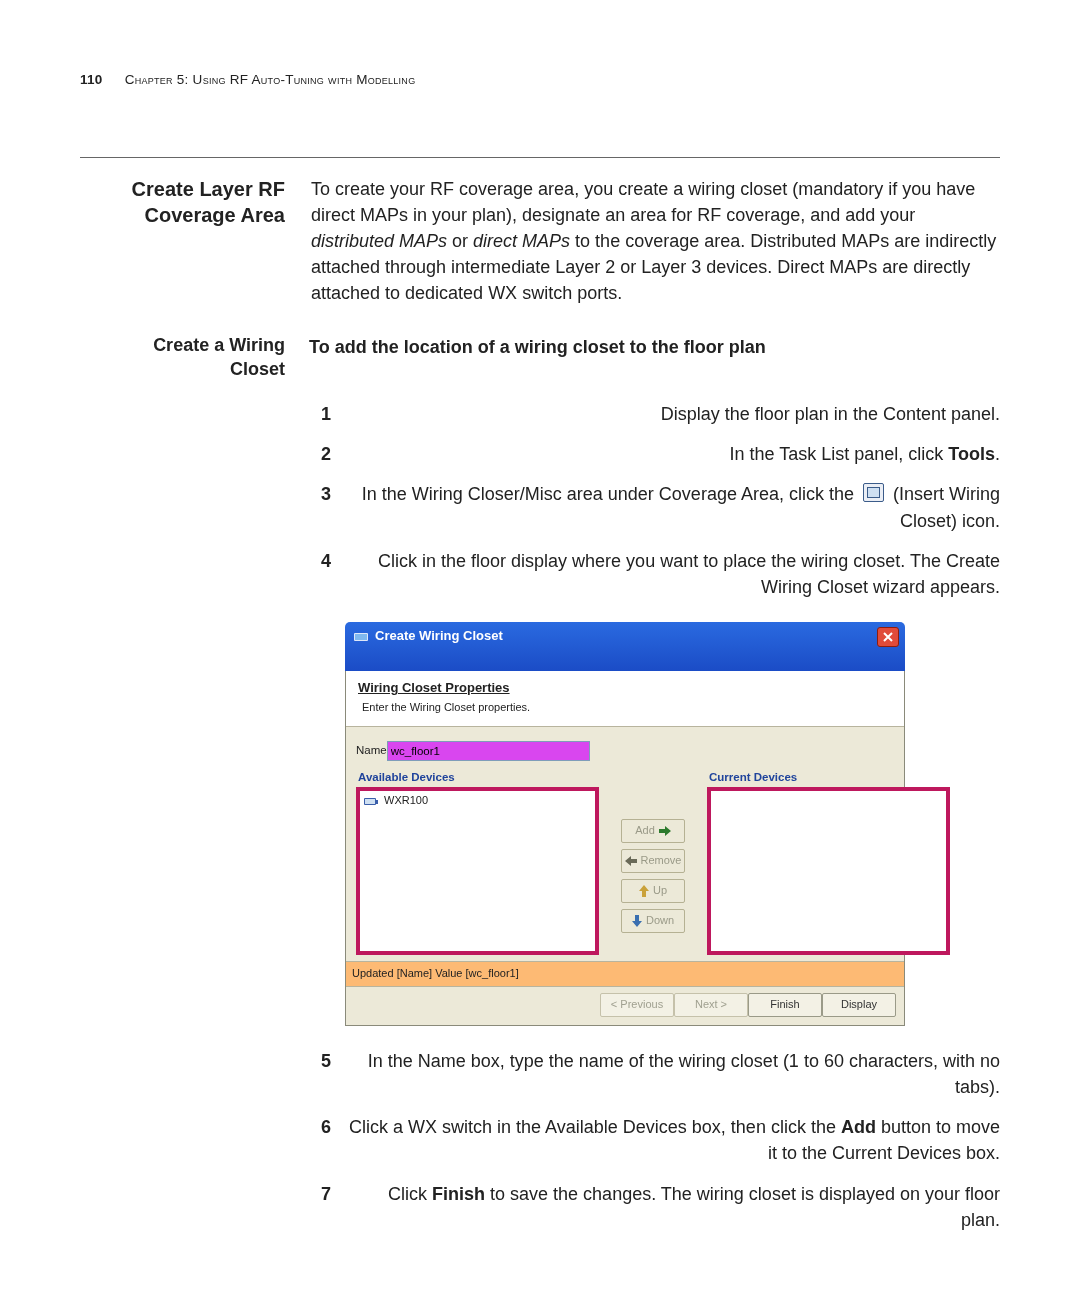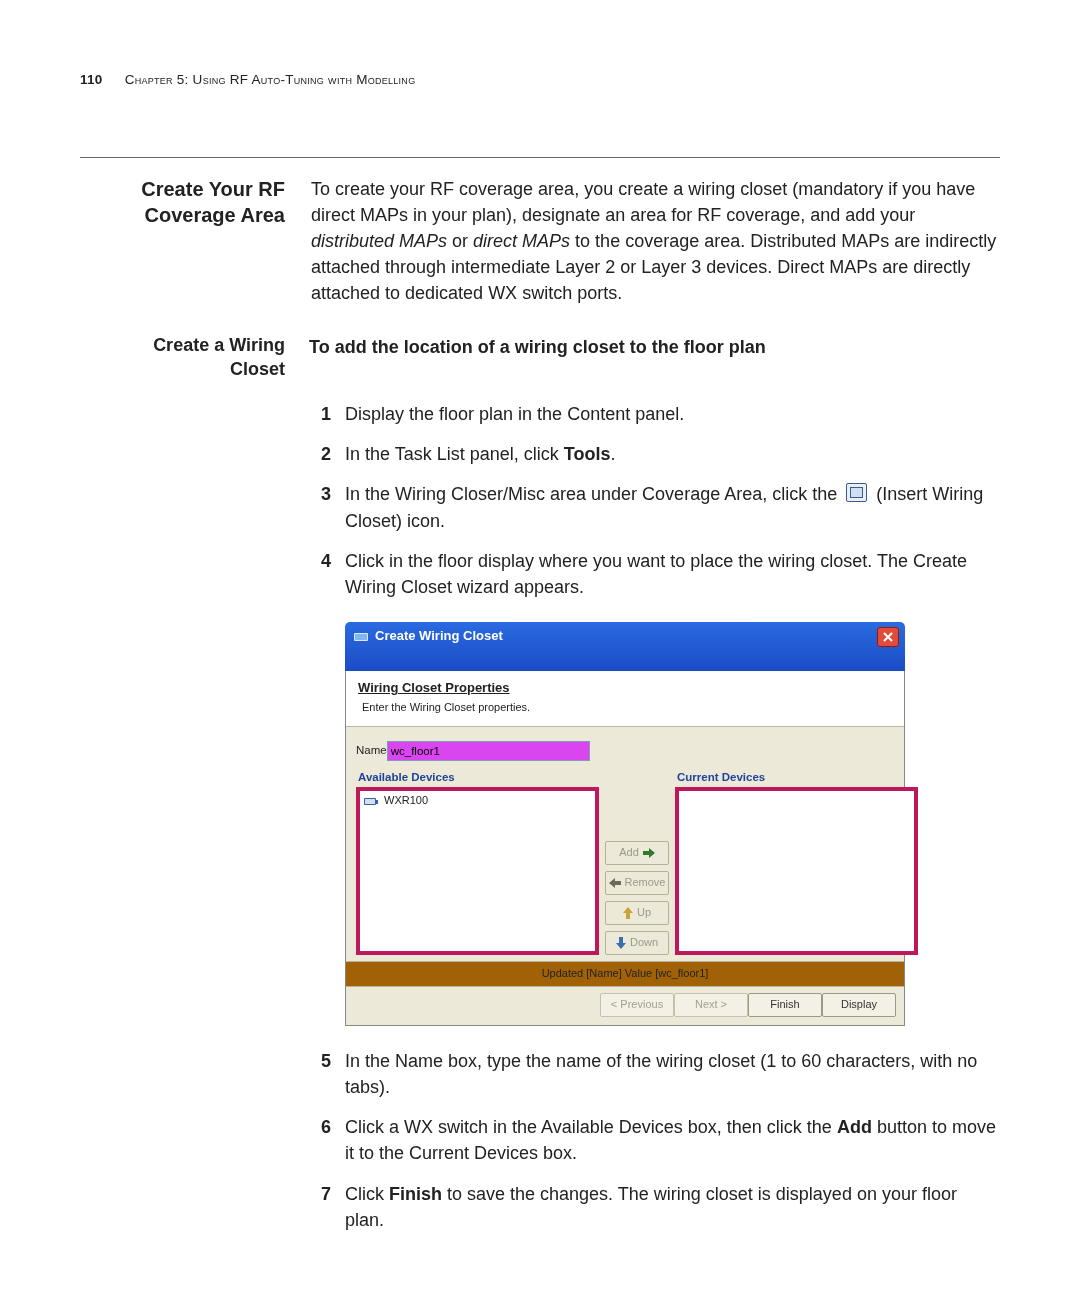--- a/index.html
+++ b/index.html
@@ -72,20 +72,21 @@
     margin-bottom: 14px;
   }
   ol.steps > li .n {
     width: 20px;
     flex: 0 0 20px;
     text-align: right;
     font-weight: 700;
   }
   ol.steps > li .t {
     flex: 1;
+    text-align: right;
   }
   .t b { font-weight: 700; }
 
   .inline-icon {
     display: inline-block;
     vertical-align: -2px;
     width: 19px;
     height: 17px;
     border: 1px solid #3b5c8a;
     background: #eaeef5;
@@ -170,22 +171,22 @@
     font-size: 11.5px;
     border: 1px solid #7f9db9;
     padding: 1px 3px;
     height: 16px;
     width: 195px;
     background: #d946ef;
   }
 
   .lists {
     display: flex;
-    gap: 0;
-    align-items: flex-end;
+    gap: 16px;
+    align-items: center;
   }
   .col {
     display: flex;
     flex-direction: column;
   }
   .col .colhead {
     color: #20449c;
     font-weight: 700;
     font-size: 11.5px;
     margin-bottom: 2px;
@@ -227,24 +228,23 @@
     color: #9a9a88;
     display: flex;
     align-items: center;
     justify-content: center;
     gap: 4px;
   }
   .wbtn svg { display:block; }
 
   .status {
     border-top: 1px solid #b8b49e;
-    padding: 4px 12px;
+    padding: 4px 6px;
     font-size: 11px;
-    background: #a16207;
-    text-align: center;
+    background: #fdba74;
   }
   .footer {
     border-top: 1px solid #b8b49e;
     padding: 6px 8px 8px 8px;
     display: flex;
     justify-content: flex-end;
     gap: 0;
     background: #ece9d8;
   }
   .fbtn {
@@ -273,21 +273,21 @@
 
   <div class="running-head">
     <span class="pnum">110</span>
     <span class="scaps">Chapter 5: Using RF Auto-Tuning with Modelling</span>
   </div>
 
   <hr class="hr">
 
   <div class="row">
     <div class="side">
-      <span>Create Your RF</span><br>
+      <span>Create Layer RF</span><br>
       <span>Coverage Area</span>
     </div>
     <div class="body">
       <span>To create your RF coverage area, you create a wiring closet (mandatory if you have direct MAPs in your plan), designate an area for RF coverage, and add your </span><em class="i">distributed MAPs</em><span> or </span><em class="i">direct MAPs</em><span> to the coverage area. Distributed MAPs are indirectly attached through intermediate Layer 2 or Layer 3 devices. Direct MAPs are directly attached to dedicated WX switch ports.</span>
     </div>
   </div>
 
   <div class="row" style="margin-top:28px;gap:24px;">
     <div class="side sub">
       <span>Create a Wiring</span><br>

